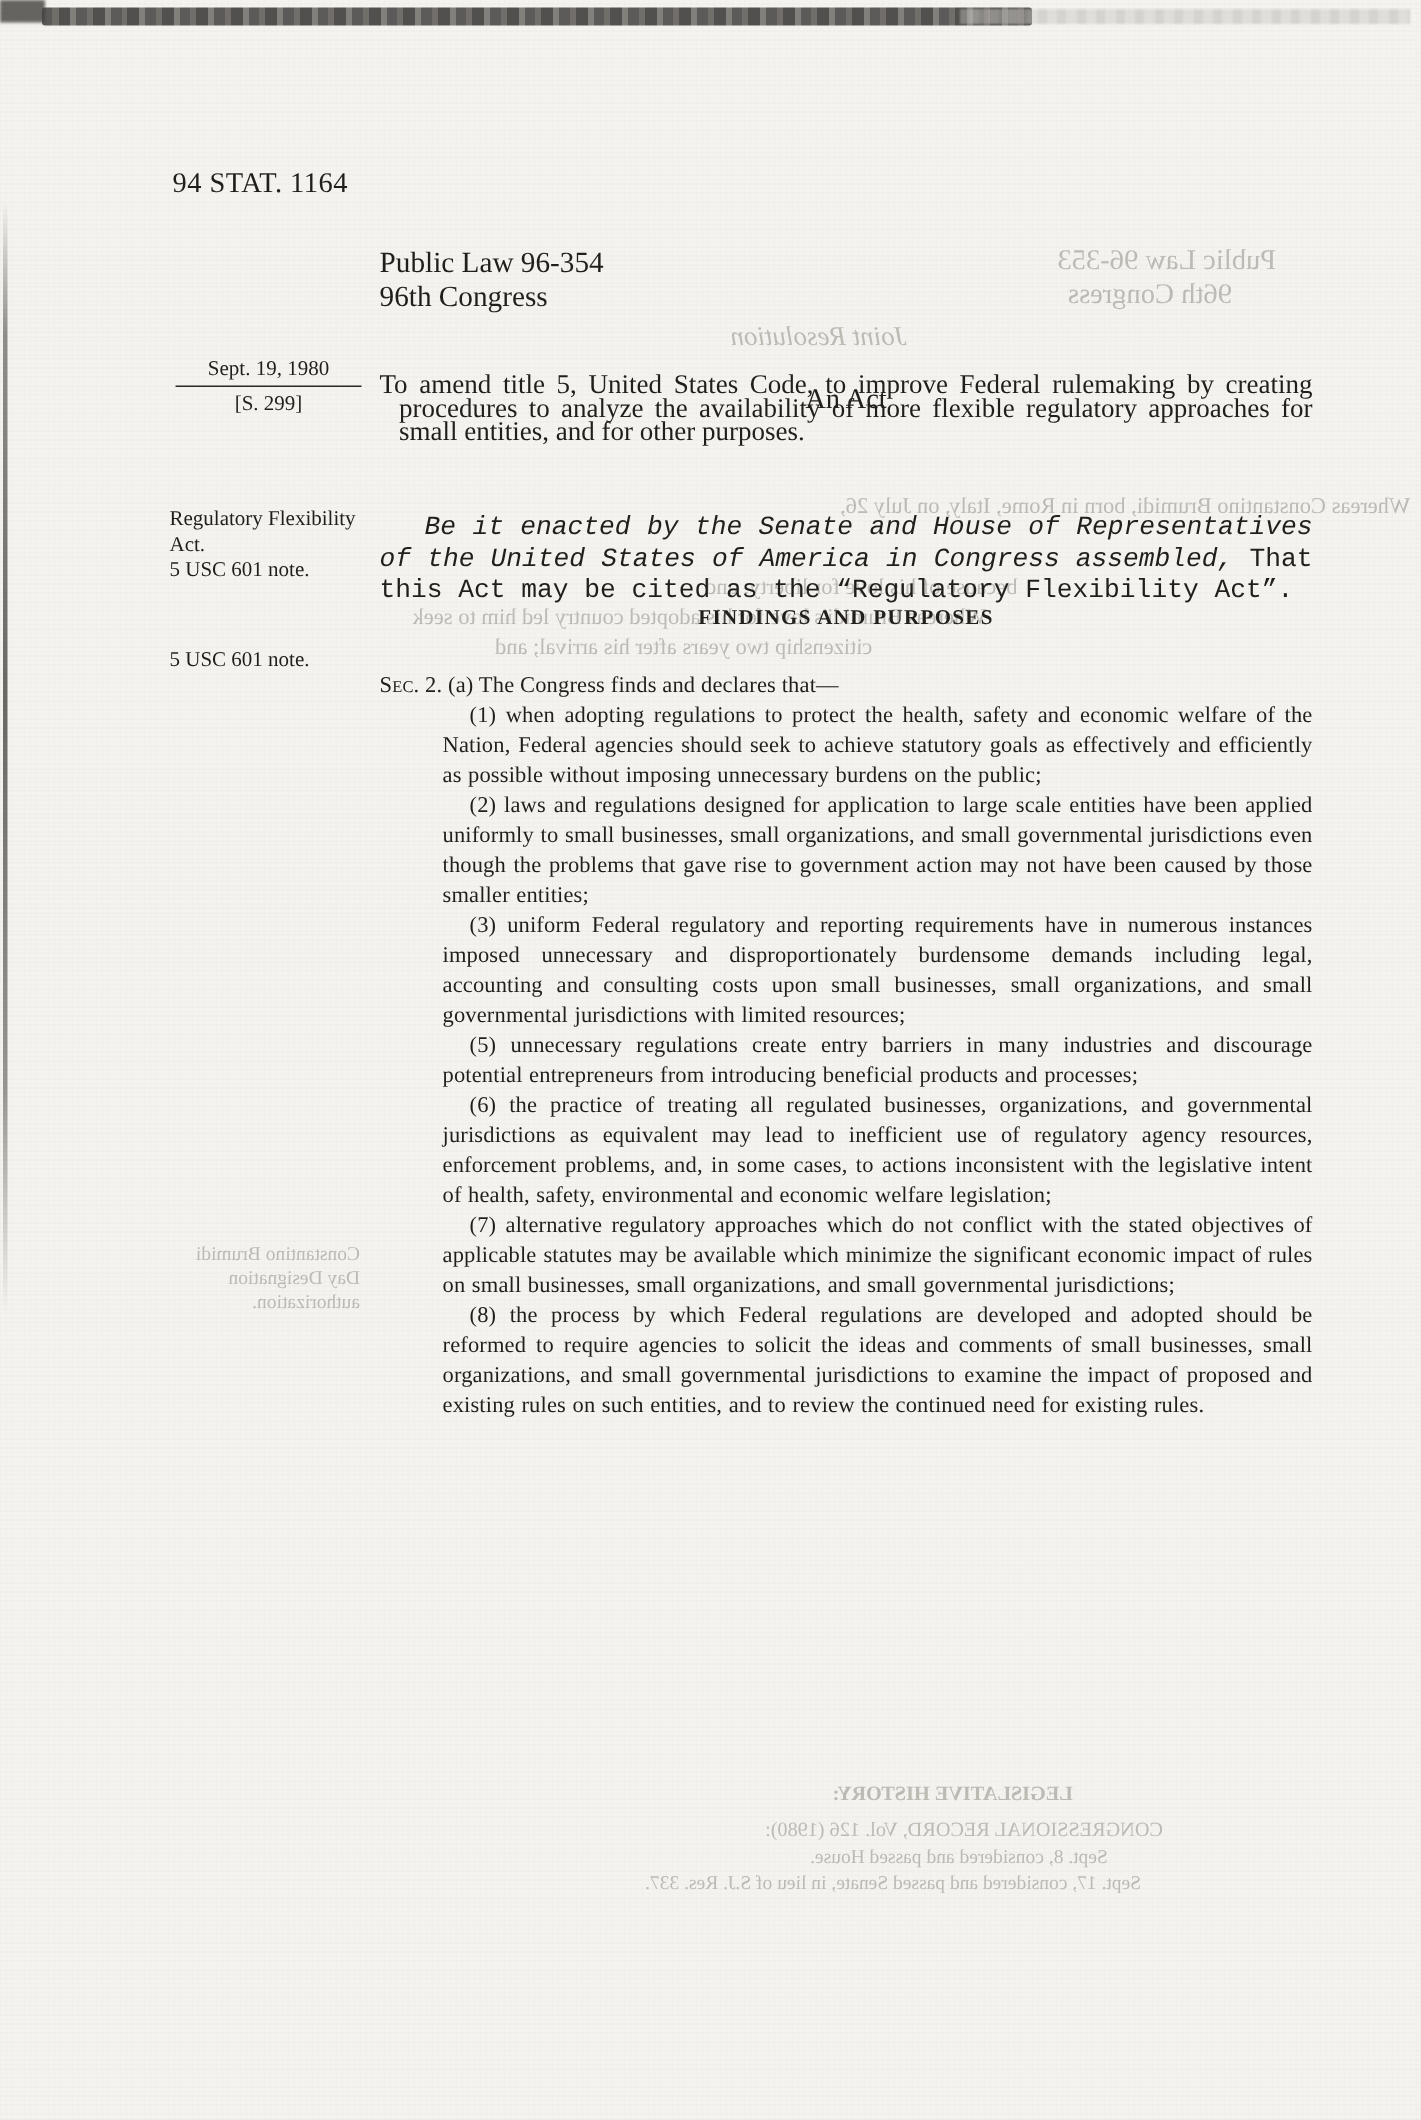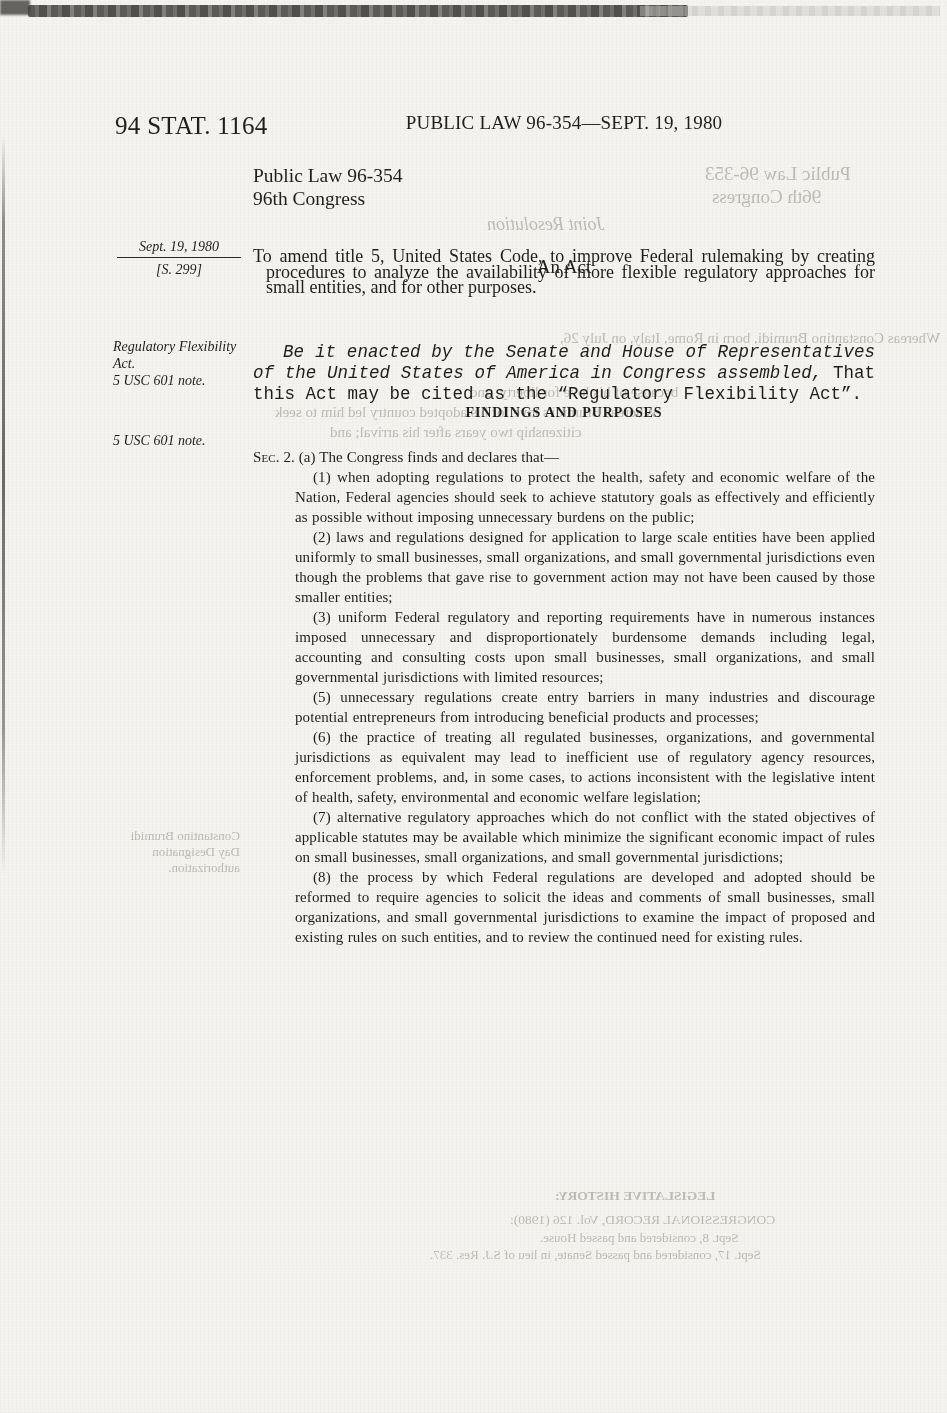--- a/index.html
+++ b/index.html
@@ -25,32 +25,32 @@
     position:absolute; left:640px; top:6px; width:300px; height:10px;
     background:repeating-linear-gradient(90deg,#b9b6b1 0 6px,#cfccc7 6px 13px);
     opacity:.5; filter:blur(.6px);
   }
   .corner-blob { position:absolute; left:0; top:0; width:30px; height:15px; background:#43413e; opacity:.8; filter:blur(1px); }
   .edge-line {
     position:absolute; left:2px; top:135px; width:3px; height:740px;
     background:linear-gradient(180deg, rgba(60,58,55,0) 0%, rgba(60,58,55,.55) 12%, rgba(60,58,55,.75) 45%, rgba(60,58,55,.5) 80%, rgba(60,58,55,0) 100%);
   }
   
-  .run-left  { position:absolute; left:115px; top:112px; font-size:25px; letter-spacing:.3px; }
+  .run-left  { position:absolute; left:115px; top:112px; font-size:19px; letter-spacing:.3px; }
   .run-center{ position:absolute; left:253px; top:112px; width:622px; text-align:center; font-size:19px; letter-spacing:.2px; }
   
   .pl-block { position:absolute; left:253px; top:164px; font-size:19.5px; line-height:23px; }
   .an-act   { position:absolute; left:253px; top:212px; width:622px; text-align:center; font-size:19px;margin-top:44px; }
   .long-title {
     position:absolute; left:253px; top:249px; width:622px; box-sizing:border-box;
     font-weight:normal; font-size:18px; line-height:15.6px;
     padding-left:13px; text-indent:-13px; text-align:justify;
   }
   
-  .mn { position:absolute; font-size:14px; line-height:17px;font-style:italic; }
+  .mn { position:absolute; font-size:14px; line-height:17px; }
   .mn-date { left:113px; top:238px; width:132px; text-align:center; }
   .mn-date .rule { border-bottom:1.6px solid #2b2927; margin:2px 4px 3px; }
   .mn-act  { left:113px; top:338px; width:128px; }
   .mn-sec2 { left:113px; top:432px; width:145px; }
   
   .enacting {
     position:absolute; left:253px; top:324px; width:622px;
     font-size:17.5px; line-height:21px; text-align:justify; text-indent:30px;font-family:Liberation Mono, monospace;
   }
   .enacting .it { font-style:italic; }
@@ -99,21 +99,20 @@
   <div class="bt bt-w2">because of his love for liberty; and</div>
   <div class="bt bt-w3">Whereas Brumidi's love for his adopted country led him to seek</div>
   <div class="bt bt-w4">citizenship two years after his arrival; and</div>
   <div class="bt bt-margin">Constantino Brumidi Day Designation authorization.</div>
   <div class="bt bt-lh">LEGISLATIVE HISTORY:</div>
   <div class="bt bt-cr">CONGRESSIONAL RECORD, Vol. 126 (1980):</div>
   <div class="bt bt-house">Sept. 8, considered and passed House.</div>
   <div class="bt bt-senate">Sept. 17, considered and passed Senate, in lieu of S.J. Res. 337.</div>
 
   <div class="run-left">94 STAT. 1164</div>
-  <div class="run-center">PUBLIC LAW 96-354—SEPT. 19, 1980</div>
 
   <div class="pl-block">
     <div>Public Law 96-354</div>
     <div>96th Congress</div>
   </div>
   <div class="an-act">An Act</div>
   <div class="long-title">To amend title 5, United States Code, to improve Federal rulemaking by creating procedures to analyze the availability of more flexible regulatory approaches for small entities, and for other purposes.</div>
 
   <div class="mn mn-date">
     <div>Sept. 19, 1980</div>

